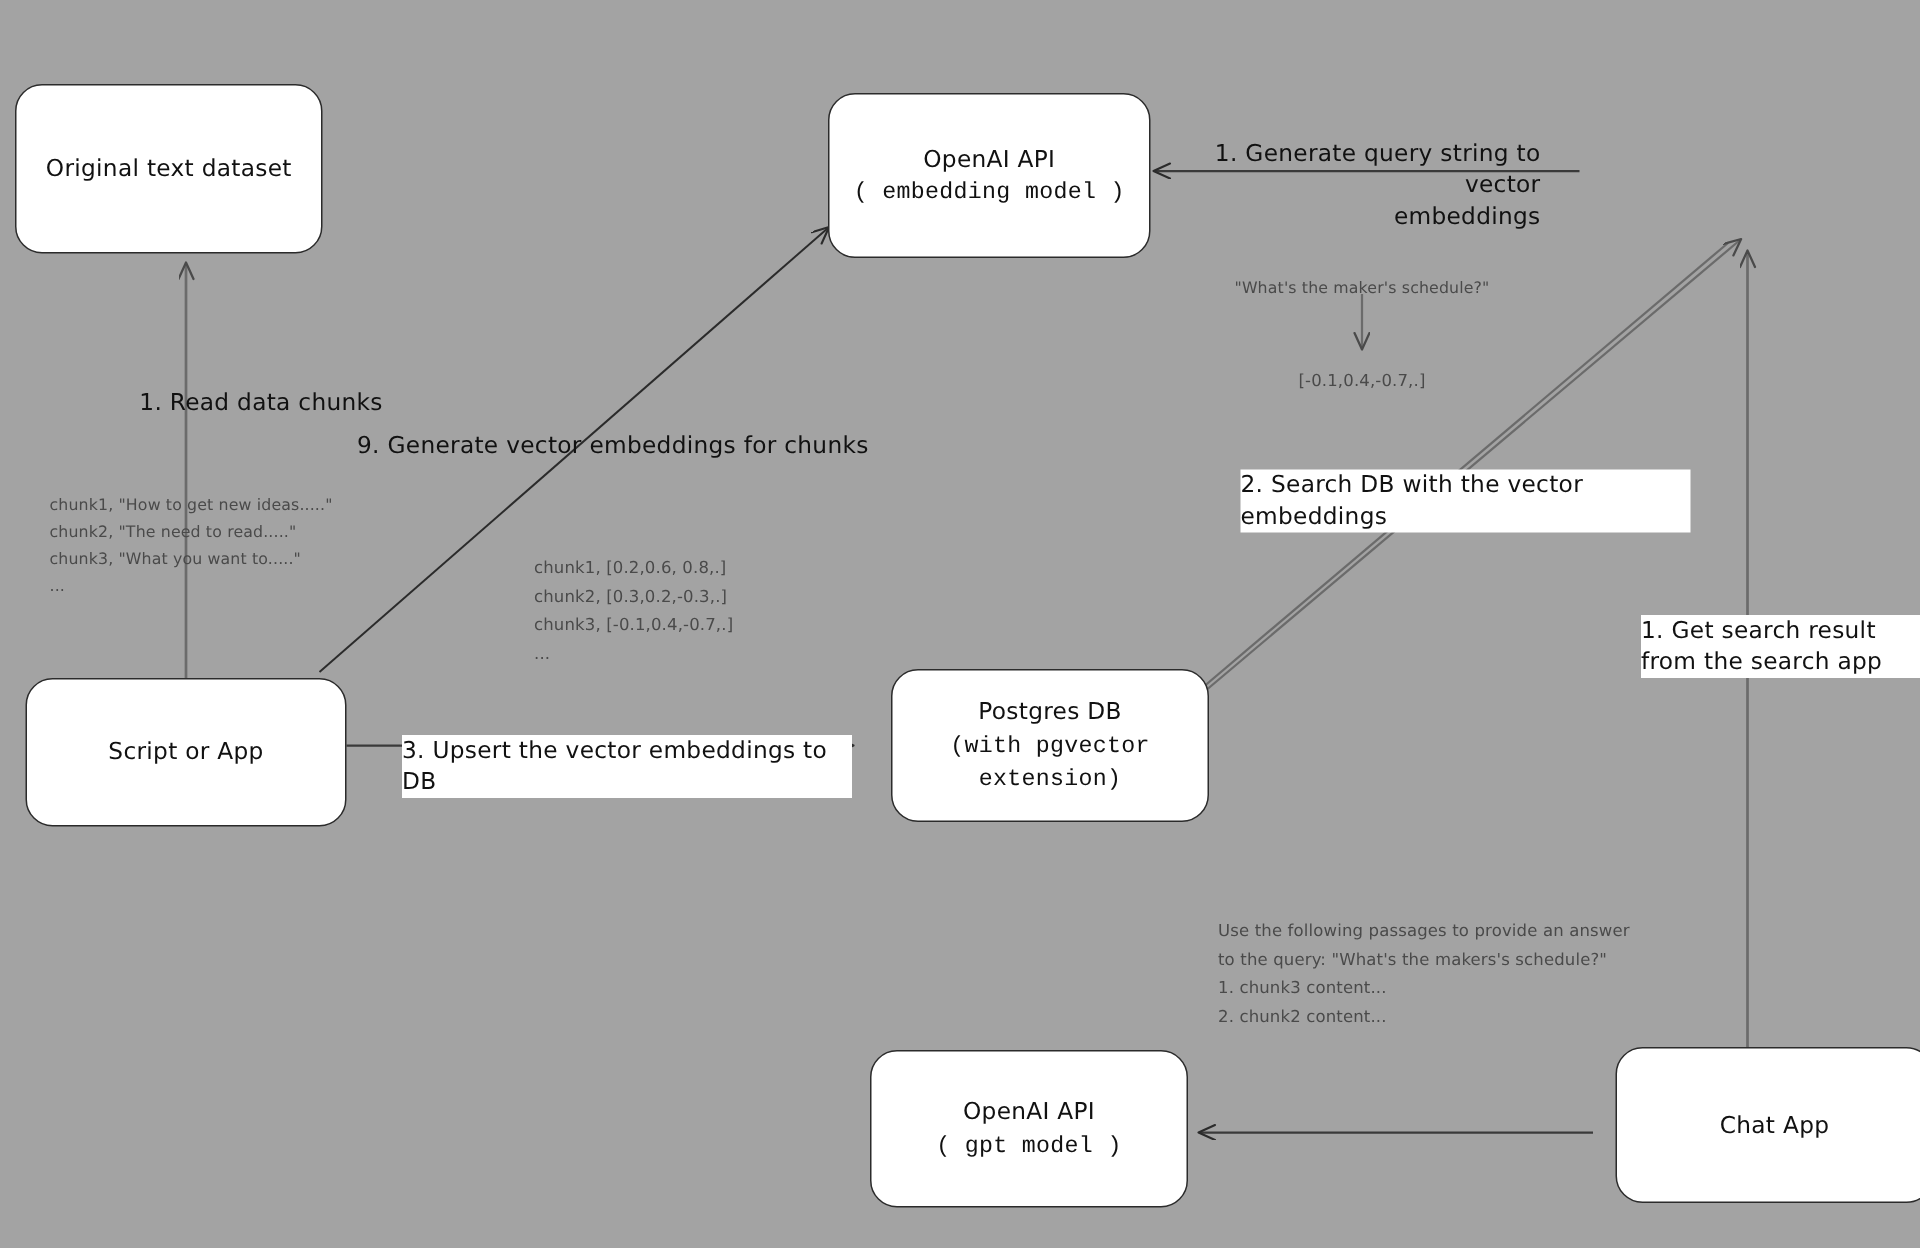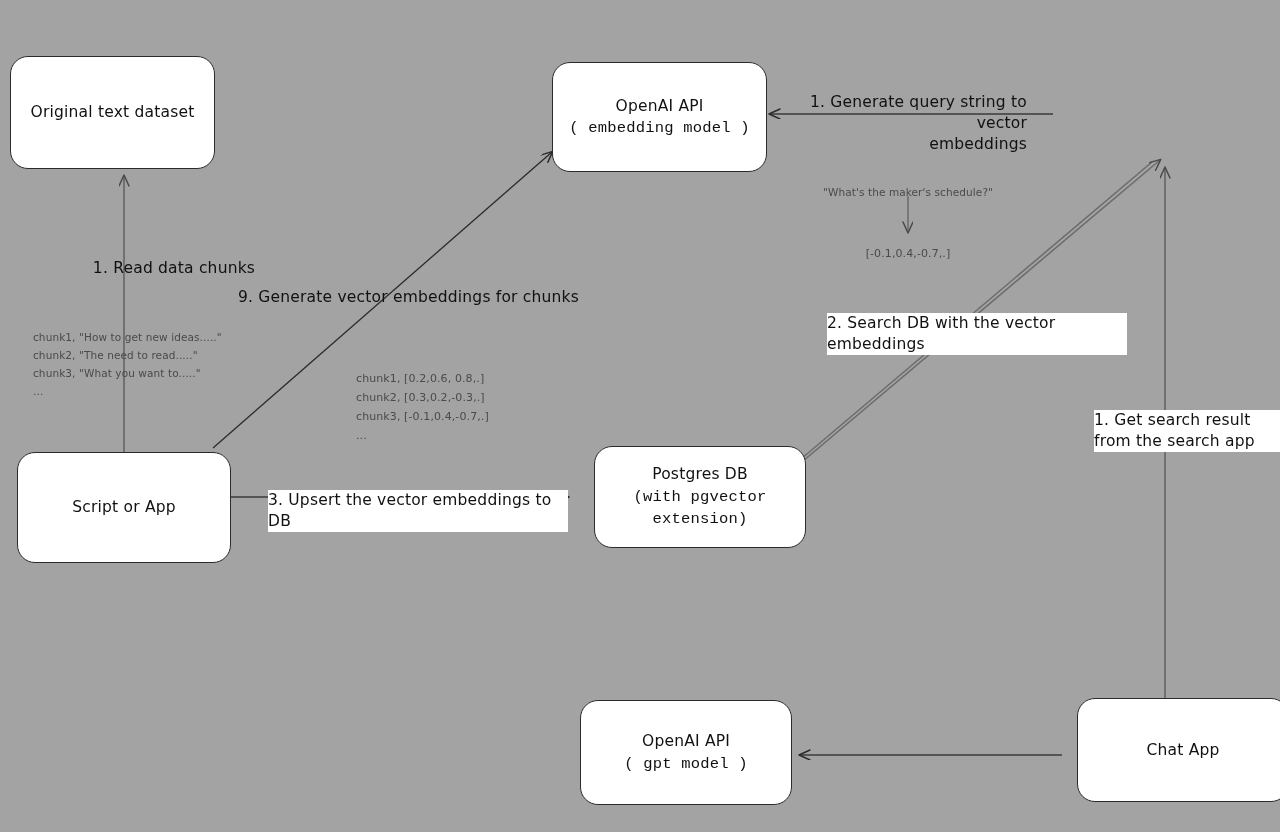--- a/index.html
+++ b/index.html
@@ -108,21 +108,21 @@
 
     <g>
       <path d="M1062,755 L800,755" fill="none" stroke="#3a3a3a" stroke-width="1.5" marker-end="url(#ahd)"></path>
     </g>
   </svg>
 
   <div class="node" style="left:10px; top:56px; width:205px; height:113px;">
     <span>Original text dataset</span>
   </div>
 
-  <div class="node" style="left:17px; top:452px; width:214px; height:111px;">
+  <div class="node" style="left:17px; top:452px; width:214px; height:99px;">
     <span>Script or App</span>
   </div>
 
   <div class="node" style="left:552px; top:62px; width:215px; height:110px;">
     <span>OpenAI API</span>
     <span class="line2">( embedding model )</span>
   </div>
 
   <div class="node" style="left:570px; top:446px; width:212px; height:102px;margin-left:24px;">
     <span>Postgres DB</span>
@@ -162,14 +162,18 @@
   <div class="note mid" style="left:322px; top:370px; width:200px;margin-left:34px;">chunk1, [0.2,0.6, 0.8,.]
 chunk2, [0.3,0.2,-0.3,.]
 chunk3, [-0.1,0.4,-0.7,.]
 ...</div>
 
   <div class="note center" style="left:808px; top:183px; width:200px;">"What's the maker's schedule?"</div>
 
   <div class="note center mid" style="left:808px; top:245px; width:200px;">[-0.1,0.4,-0.7,.]</div>
 
 
+  <div class="note mid" style="left:812px; top:612px; width:300px;">Use the following passages to provide an answer
+to the query: "What's the makers's schedule?"
+1. chunk3 content...
+2. chunk2 content...</div>
 
 </div>
 
 </body></html>

